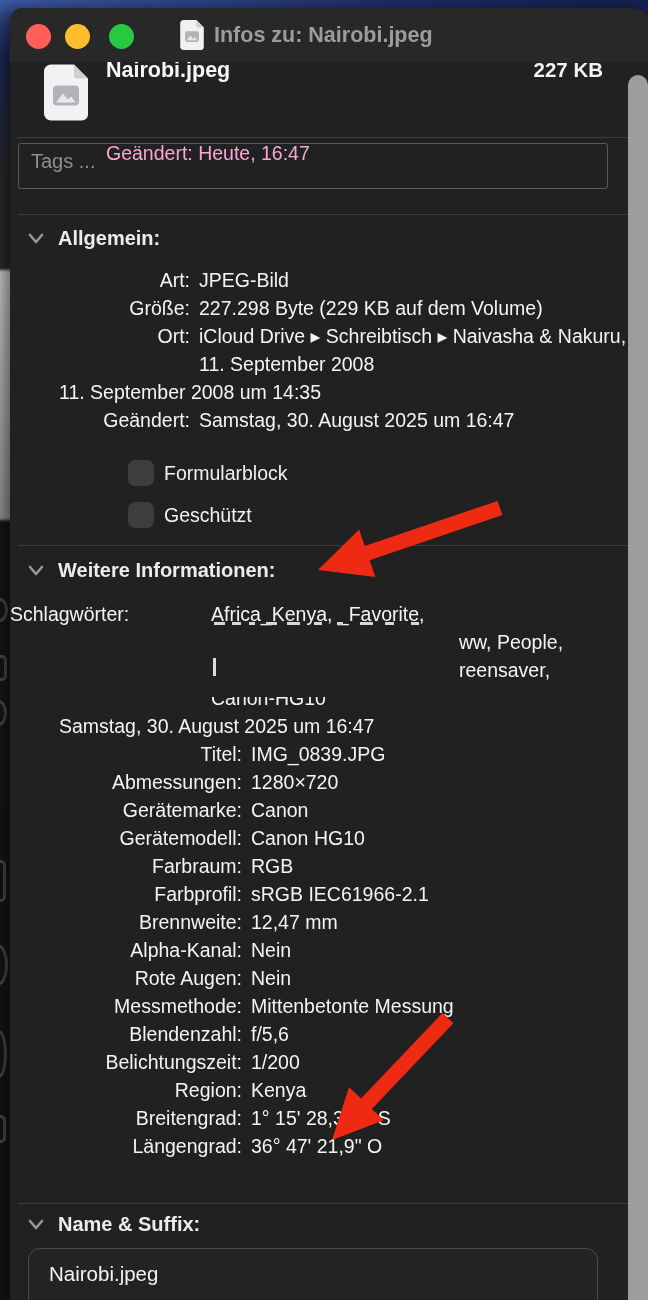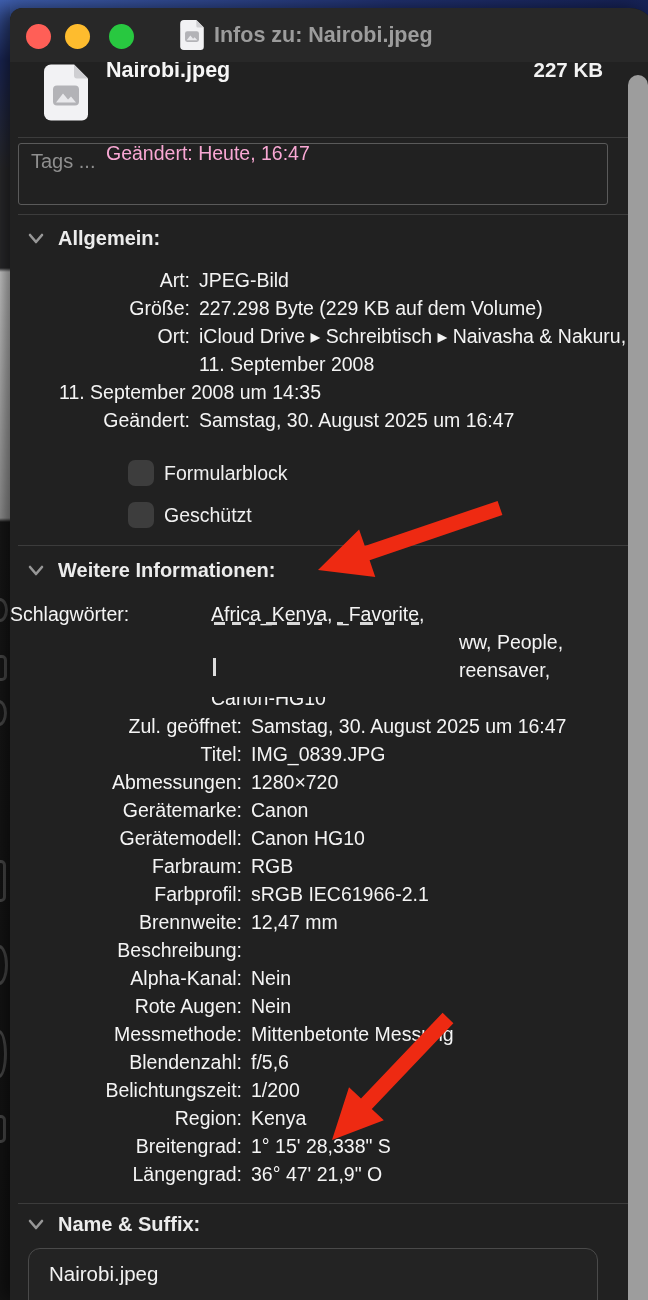--- a/index.html
+++ b/index.html
@@ -24,21 +24,21 @@
   .proxy-icon{position:absolute;left:170px;top:12px;width:24px;height:30px;}
   .win-title{position:absolute;left:204px;top:0;line-height:54px;font-size:21.5px;
              font-weight:bold;color:#9c9c9c;white-space:nowrap;}
   .content{position:absolute;inset:0;z-index:2;color:#f4f4f4;font-size:19.5px;}
   .file-preview{position:absolute;left:34px;top:56px;width:44px;height:57px;}
   .file-name{position:absolute;left:96px;top:50px;font-size:21.5px;font-weight:bold;color:#f6f6f6;}
   .file-size{position:absolute;right:53px;top:50px;font-size:20.5px;font-weight:bold;color:#f2f2f2;}
   .file-mod{position:absolute;left:96px;top:90px;font-size:19.5px;color:#f9a8d4;margin-top:44px;}
   .divider{position:absolute;left:8px;right:28px;height:1px;background:#3c3c3c;}
   .d1{top:129px;} .d2{top:206px;} .d3{top:537px;} .d4{top:1195px;}
-  .tags-box{position:absolute;left:8px;top:135px;width:590px;height:62px;
+  .tags-box{position:absolute;left:8px;top:135px;width:590px;height:46px;
             border:1.2px solid #5a5a5a;border-radius:3px;background:transparent;}
   .tags-ph{position:absolute;left:12px;top:6px;font-size:20px;color:#8f8f8f;}
   .sec-head{position:absolute;left:0;height:28px;line-height:28px;font-weight:600;
             font-size:20px;color:#ececec;white-space:nowrap;}
   .sh-a{top:216px;} .sh-w{top:548px;} .sh-n{top:1202px;}
   .sec-head .chev{position:absolute;left:18px;top:9px;width:16px;height:11px;}
   .sec-head .sh-label{position:absolute;left:48px;}
   .rows{position:absolute;left:0;line-height:28px;}
   .r-all{top:258px;} .r-more{top:704px;}
   .row{display:flex;margin-left:40px;}
@@ -181,21 +181,20 @@
           <div class="dash" style="left:103px;width:8px;"></div>
           <div class="dash" style="left:126px;width:6px;"></div>
           <div class="dash" style="left:149px;width:13px;"></div>
           <div class="dash" style="left:174px;width:9px;"></div>
           <div class="dash" style="left:200px;width:8px;"></div>
         </div>
       </div>
 
       <div class="rows r-more" id="weitere-rows">
           <div class="row">
-            <span class="lbl">Zul. geöffnet:</span>
             <span class="val">Samstag, 30. August 2025 um 16:47</span>
           </div>
           <div class="row">
             <span class="lbl">Titel:</span>
             <span class="val">IMG_0839.JPG</span>
           </div>
           <div class="row">
             <span class="lbl">Abmessungen:</span>
             <span class="val">1280×720</span>
           </div>
@@ -213,21 +212,20 @@
           </div>
           <div class="row">
             <span class="lbl">Farbprofil:</span>
             <span class="val">sRGB IEC61966-2.1</span>
           </div>
           <div class="row">
             <span class="lbl">Brennweite:</span>
             <span class="val">12,47 mm</span>
           </div>
           <div class="row">
-            <span class="lbl">Beschreibung:</span>
           </div>
           <div class="row">
             <span class="lbl">Alpha-Kanal:</span>
             <span class="val">Nein</span>
           </div>
           <div class="row">
             <span class="lbl">Rote Augen:</span>
             <span class="val">Nein</span>
           </div>
           <div class="row">

